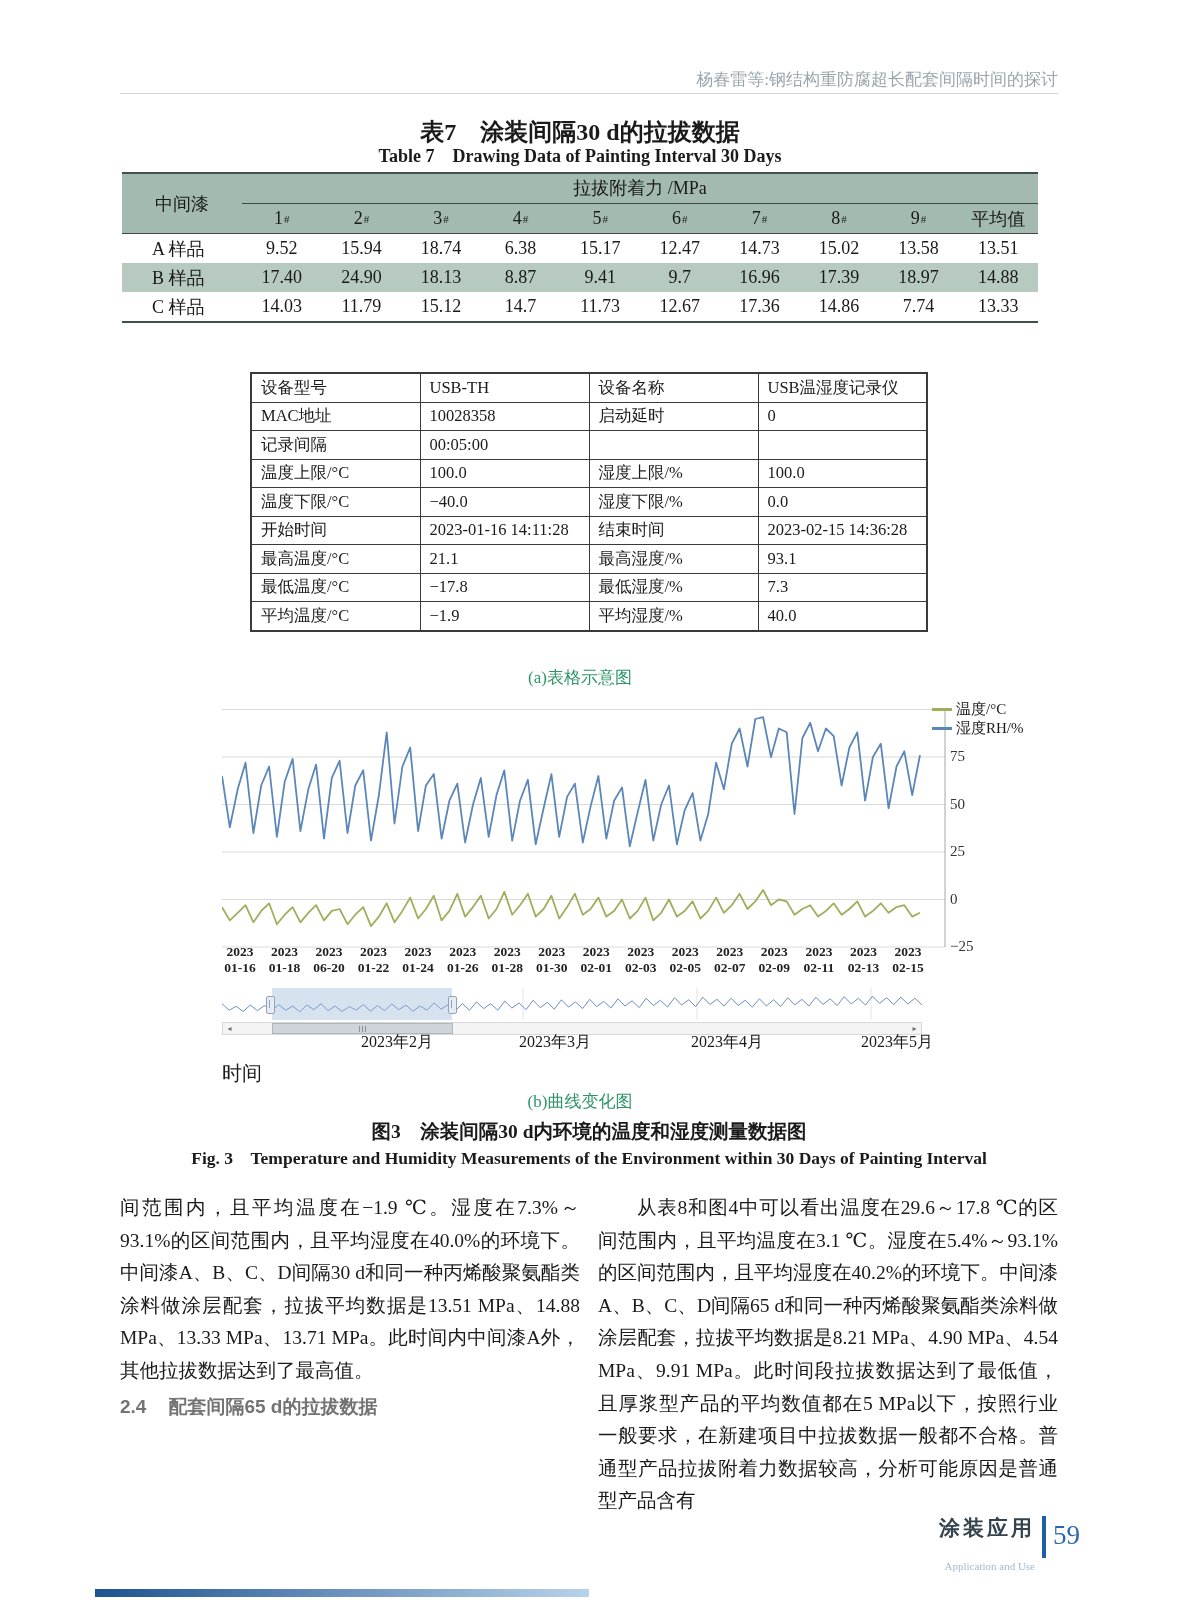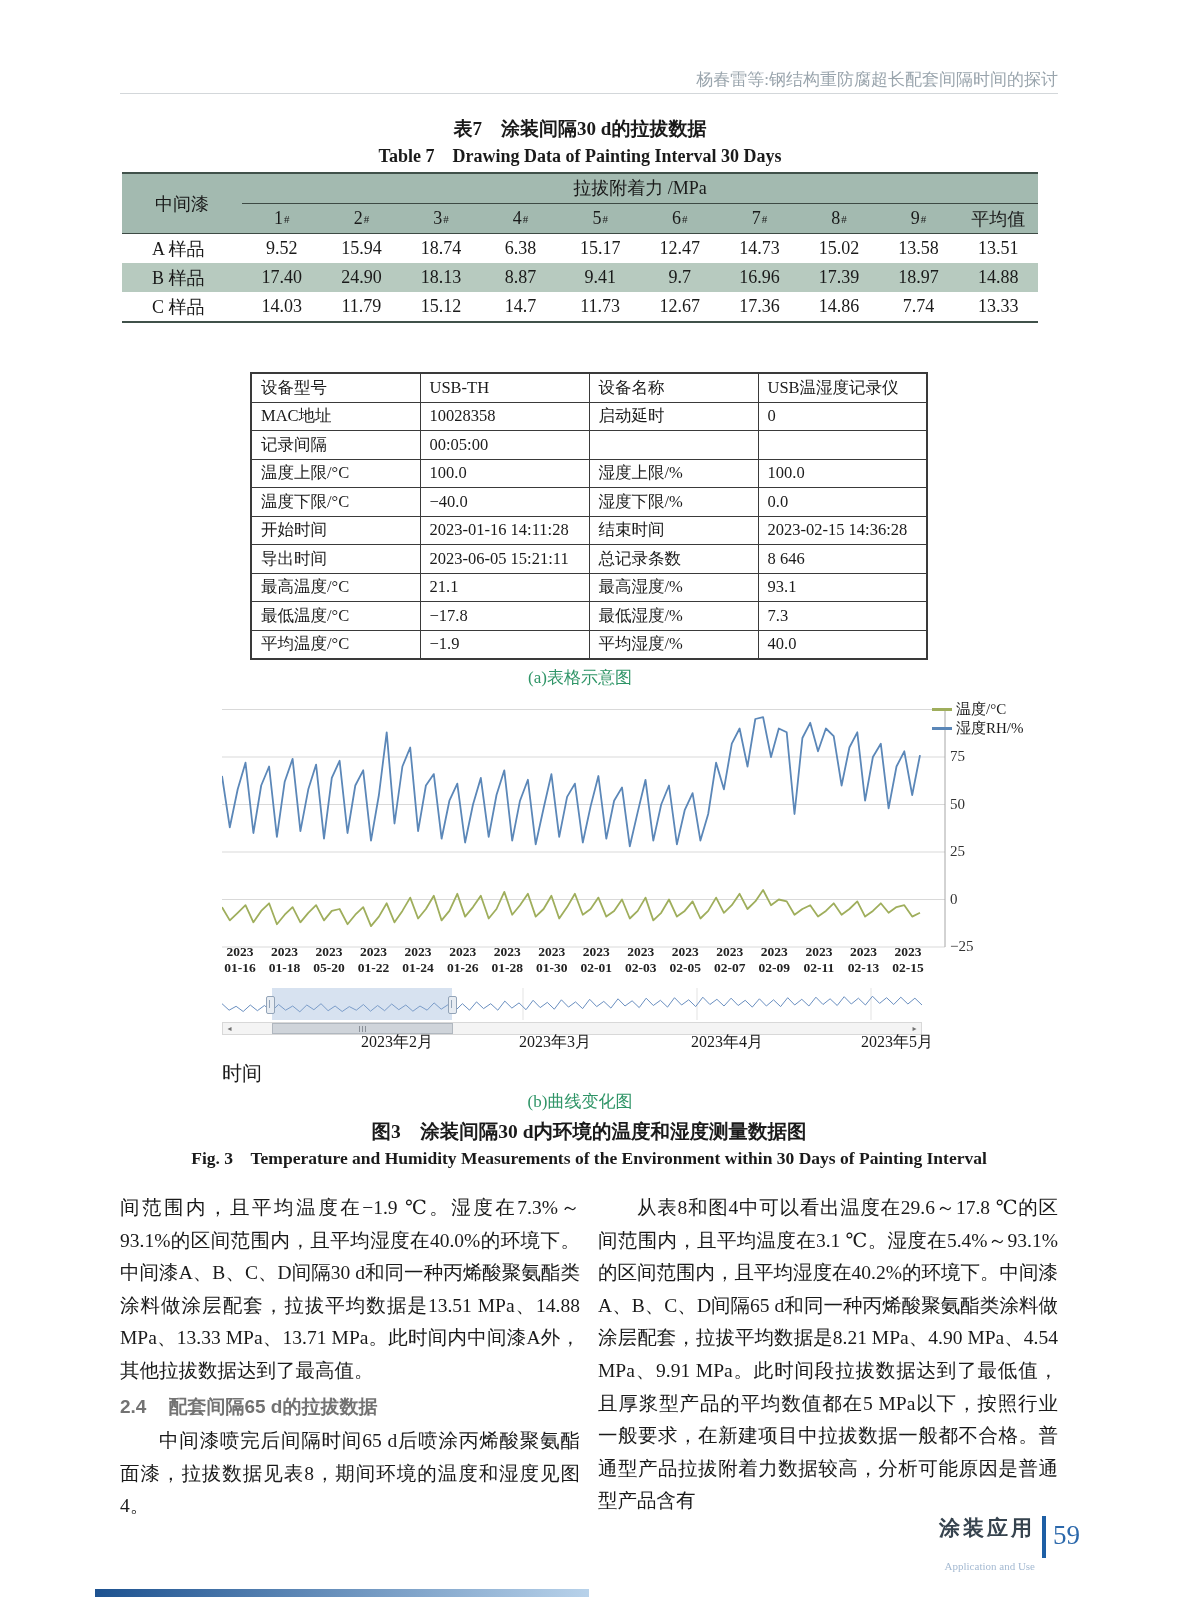--- a/index.html
+++ b/index.html
@@ -3,21 +3,21 @@
 <meta charset="utf-8">
 <style>
   html,body{margin:0;padding:0;background:#ffffff;}
   .page{position:relative;width:1178px;height:1600px;background:#fff;overflow:hidden;
         font-family:"Liberation Serif","DejaVu Serif",serif;color:#1a1a1a;padding-left:22px;}
   .abs{position:absolute;}
   
   .running-head{top:68px;left:120px;width:938px;text-align:right;font-size:17px;color:#9aa5ad;}
   .head-rule{top:93px;left:120px;width:938px;height:1px;background:#d3d7da;}
   
-  .t7-title-zh{top:116px;left:122px;width:916px;text-align:center;font-size:19px;font-weight:bold;}
+  .t7-title-zh{top:116px;left:122px;width:916px;text-align:center;font-size:24px;font-weight:bold;}
   .t7-title-en{top:144px;left:122px;width:916px;text-align:center;font-size:18px;font-weight:bold;}
   
   .t7{top:172px;left:122px;width:916px;border-top:2px solid #40514a;border-bottom:2px solid #40514a;}
   .t7-head{background:#a3bab0;display:grid;grid-template-columns:120px 1fr;border-bottom:1.5px solid #3d4a44;}
   .t7-rowhdr{display:flex;align-items:center;justify-content:center;font-size:18px;}
   .t7-group{height:29px;line-height:29px;text-align:center;font-size:18px;border-bottom:1px solid #3d4a44;}
   .t7-cols{display:grid;grid-template-columns:repeat(10,1fr);height:29px;}
   .t7c{display:flex;align-items:center;justify-content:center;font-size:18px;}
   .t7c sup{font-size:11px;margin-left:1px;}
   .t7r{display:grid;grid-template-columns:120px repeat(10,1fr);height:29px;}
@@ -203,26 +203,20 @@
           <td>湿度下限/%</td>
           <td>0.0</td>
         </tr>
         <tr>
           <td>开始时间</td>
           <td>2023-01-16 14:11:28</td>
           <td>结束时间</td>
           <td>2023-02-15 14:36:28</td>
         </tr>
         <tr>
-          <td>导出时间</td>
-          <td>2023-06-05 15:21:11</td>
-          <td>总记录条数</td>
-          <td>8 646</td>
-        </tr>
-        <tr>
           <td>最高温度/°C</td>
           <td>21.1</td>
           <td>最高湿度/%</td>
           <td>93.1</td>
         </tr>
         <tr>
           <td>最低温度/°C</td>
           <td>−17.8</td>
           <td>最低湿度/%</td>
           <td>7.3</td>
@@ -271,21 +265,21 @@
       <div class="xtick abs" style="left: 214px; top: 944px;">
         <div>2023</div>
         <div>01-16</div>
       </div>
       <div class="xtick abs" style="left: 258.53px; top: 944px;">
         <div>2023</div>
         <div>01-18</div>
       </div>
       <div class="xtick abs" style="left: 303.06px; top: 944px;">
         <div>2023</div>
-        <div>05-20</div>
+        <div>06-20</div>
       </div>
       <div class="xtick abs" style="left: 347.59px; top: 944px;">
         <div>2023</div>
         <div>01-22</div>
       </div>
       <div class="xtick abs" style="left: 392.12px; top: 944px;">
         <div>2023</div>
         <div>01-24</div>
       </div>
       <div class="xtick abs" style="left: 436.65px; top: 944px;">
@@ -365,21 +359,20 @@
   <div class="abs xaxis-title">时间</div>
   <div class="abs cap-green cap-b">(b)曲线变化图</div>
   <div class="abs fig-cap-zh">图3　涂装间隔30 d内环境的温度和湿度测量数据图</div>
   <div class="abs fig-cap-en">Fig. 3　Temperature and Humidity Measurements of the Environment within 30 Days of Painting Interval</div>
 
   <div class="abs col col-left">
     <p>间范围内，且平均温度在−1.9 ℃。湿度在7.3%～93.1%的区间范围内，且平均湿度在40.0%的环境下。中间漆A、B、C、D间隔30 d和同一种丙烯酸聚氨酯类涂料做涂层配套，拉拔平均数据是13.51 MPa、14.88 MPa、13.33 MPa、13.71 MPa。此时间内中间漆A外，其他拉拔数据达到了最高值。</p>
     <div class="h24">
       <span class="num">2.4</span><span>配套间隔65 d的拉拔数据</span>
     </div>
-    <p class="indent">中间漆喷完后间隔时间65 d后喷涂丙烯酸聚氨酯面漆，拉拔数据见表8，期间环境的温度和湿度见图4。</p>
   </div>
 
   <div class="abs col col-right">
     <p class="indent">从表8和图4中可以看出温度在29.6～17.8 ℃的区间范围内，且平均温度在3.1 ℃。湿度在5.4%～93.1%的区间范围内，且平均湿度在40.2%的环境下。中间漆A、B、C、D间隔65 d和同一种丙烯酸聚氨酯类涂料做涂层配套，拉拔平均数据是8.21 MPa、4.90 MPa、4.54 MPa、9.91 MPa。此时间段拉拔数据达到了最低值，且厚浆型产品的平均数值都在5 MPa以下，按照行业一般要求，在新建项目中拉拔数据一般都不合格。普通型产品拉拔附着力数据较高，分析可能原因是普通型产品含有</p>
   </div>
 
   <div class="abs footer">
     <div class="f-names">
       <div class="f-zh">涂装应用</div>
       <div class="f-en">Application and Use</div>

